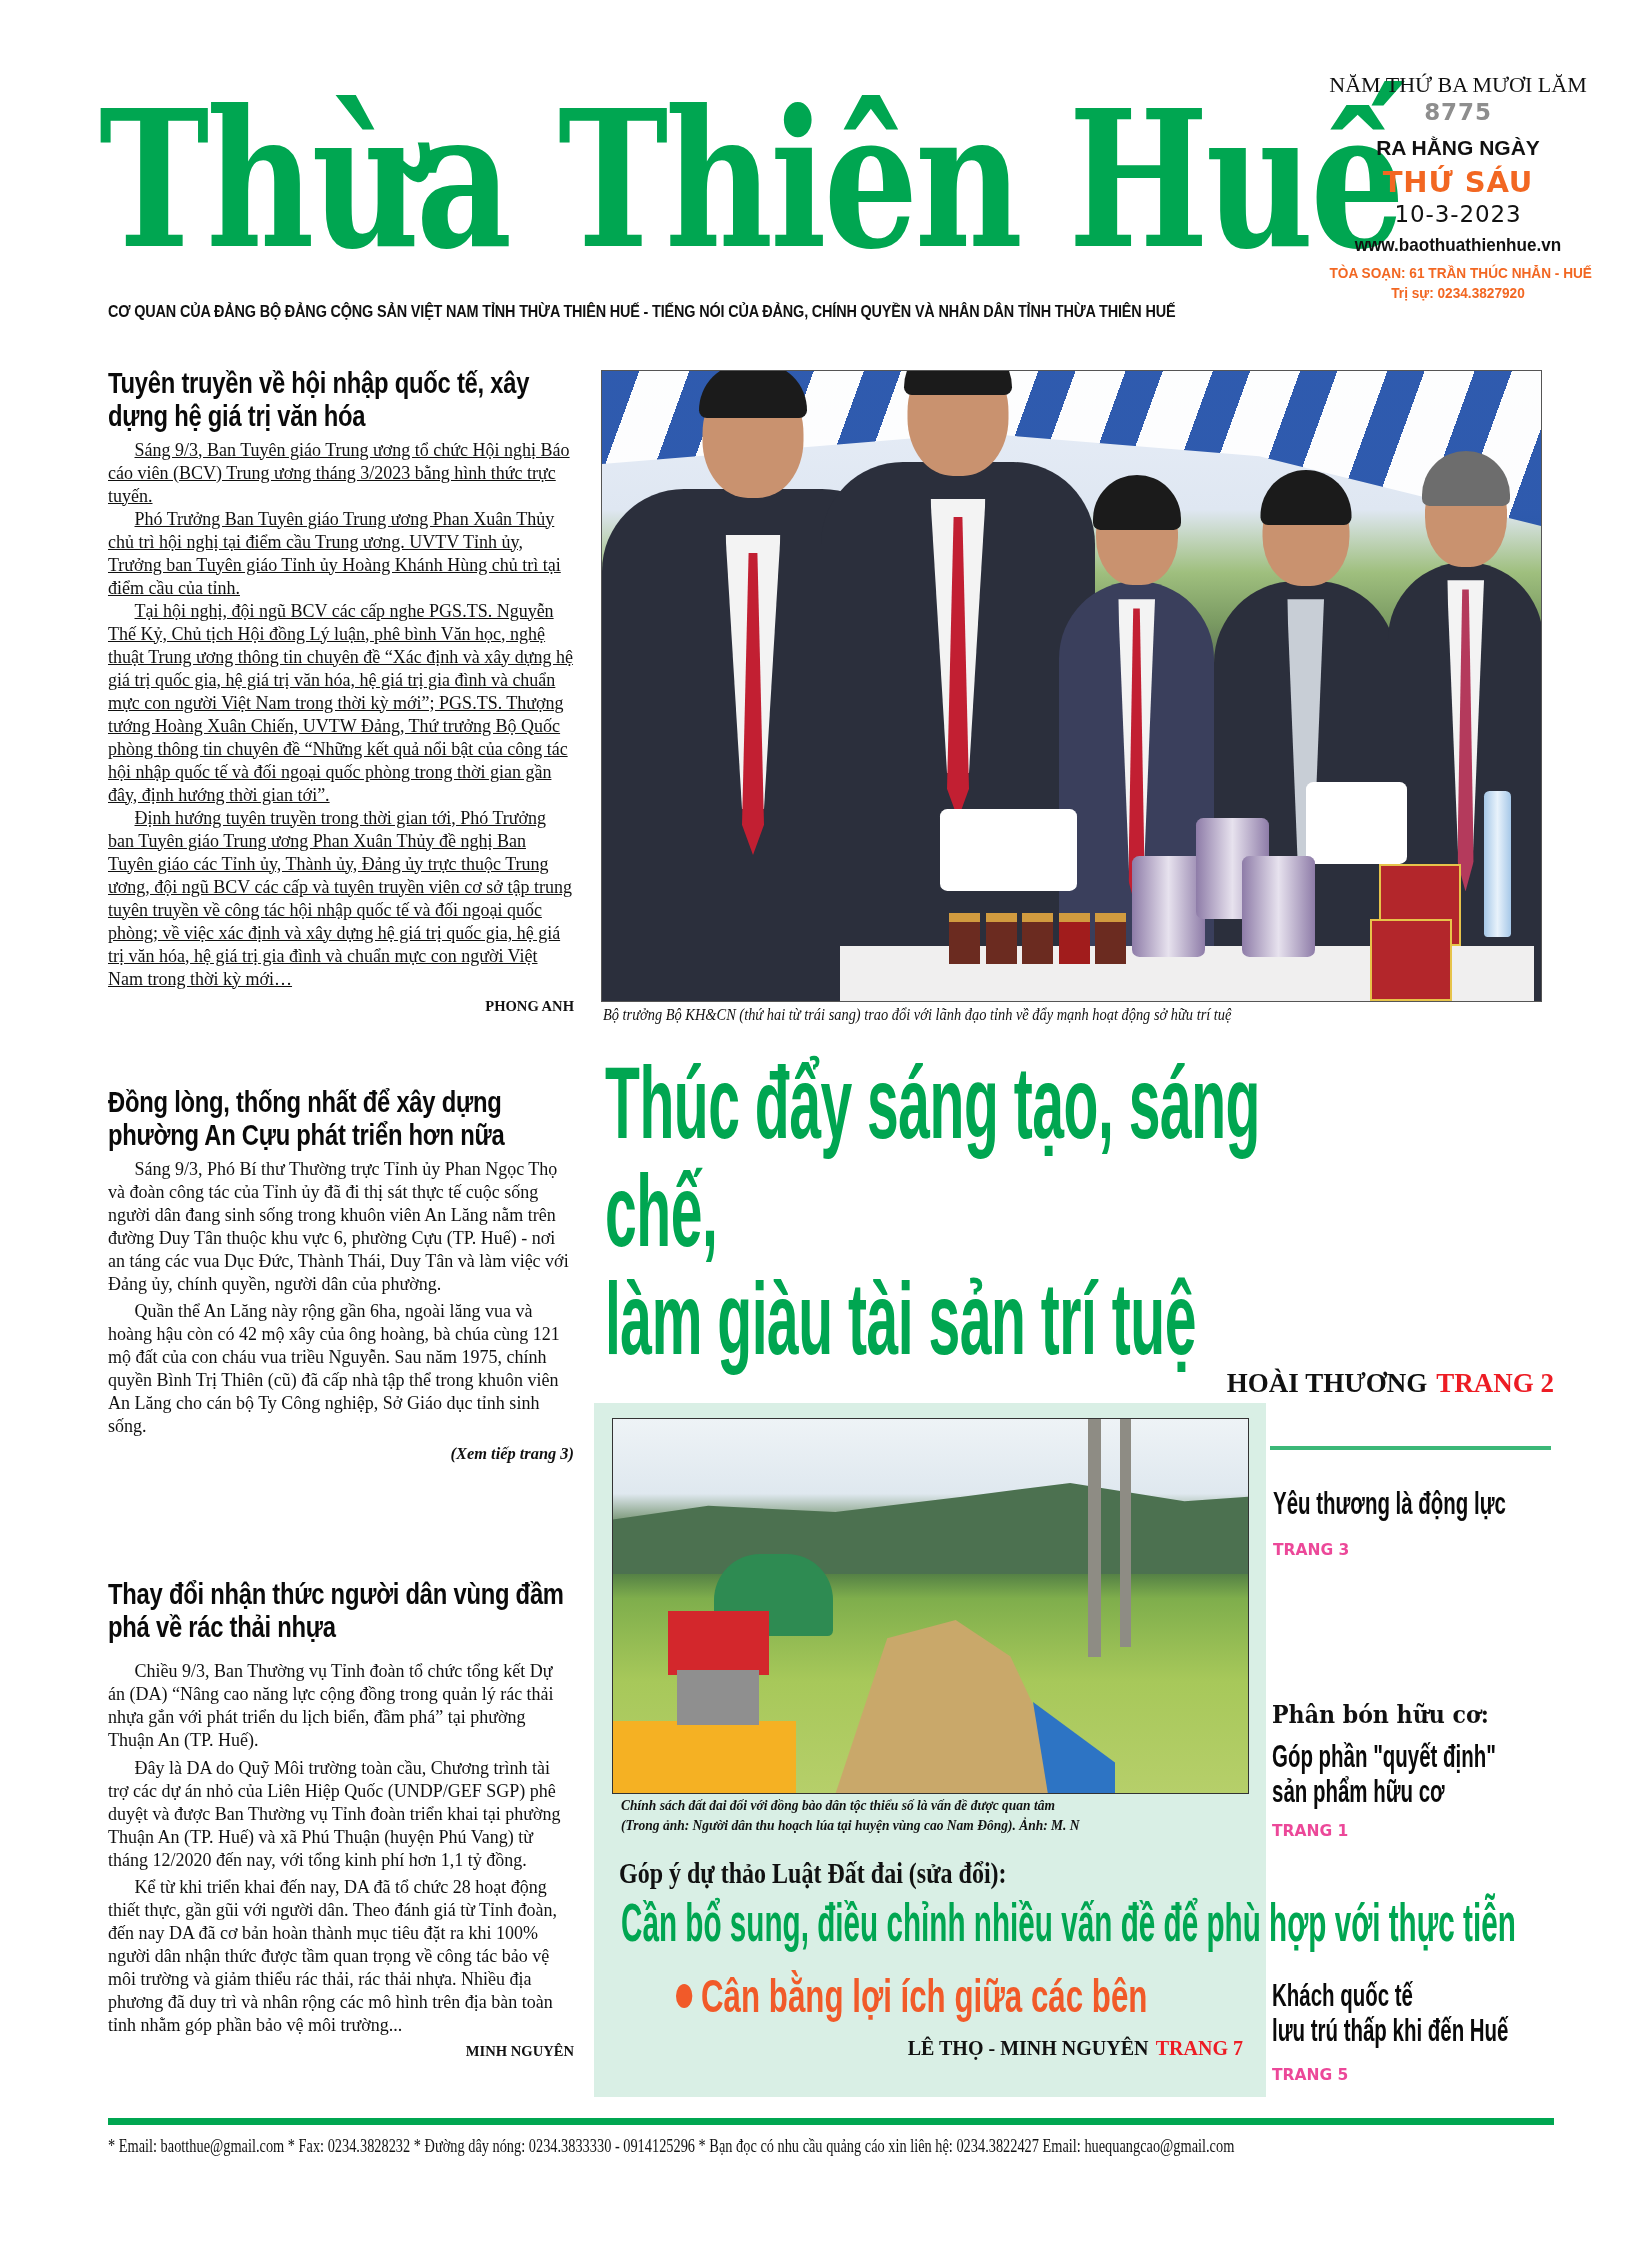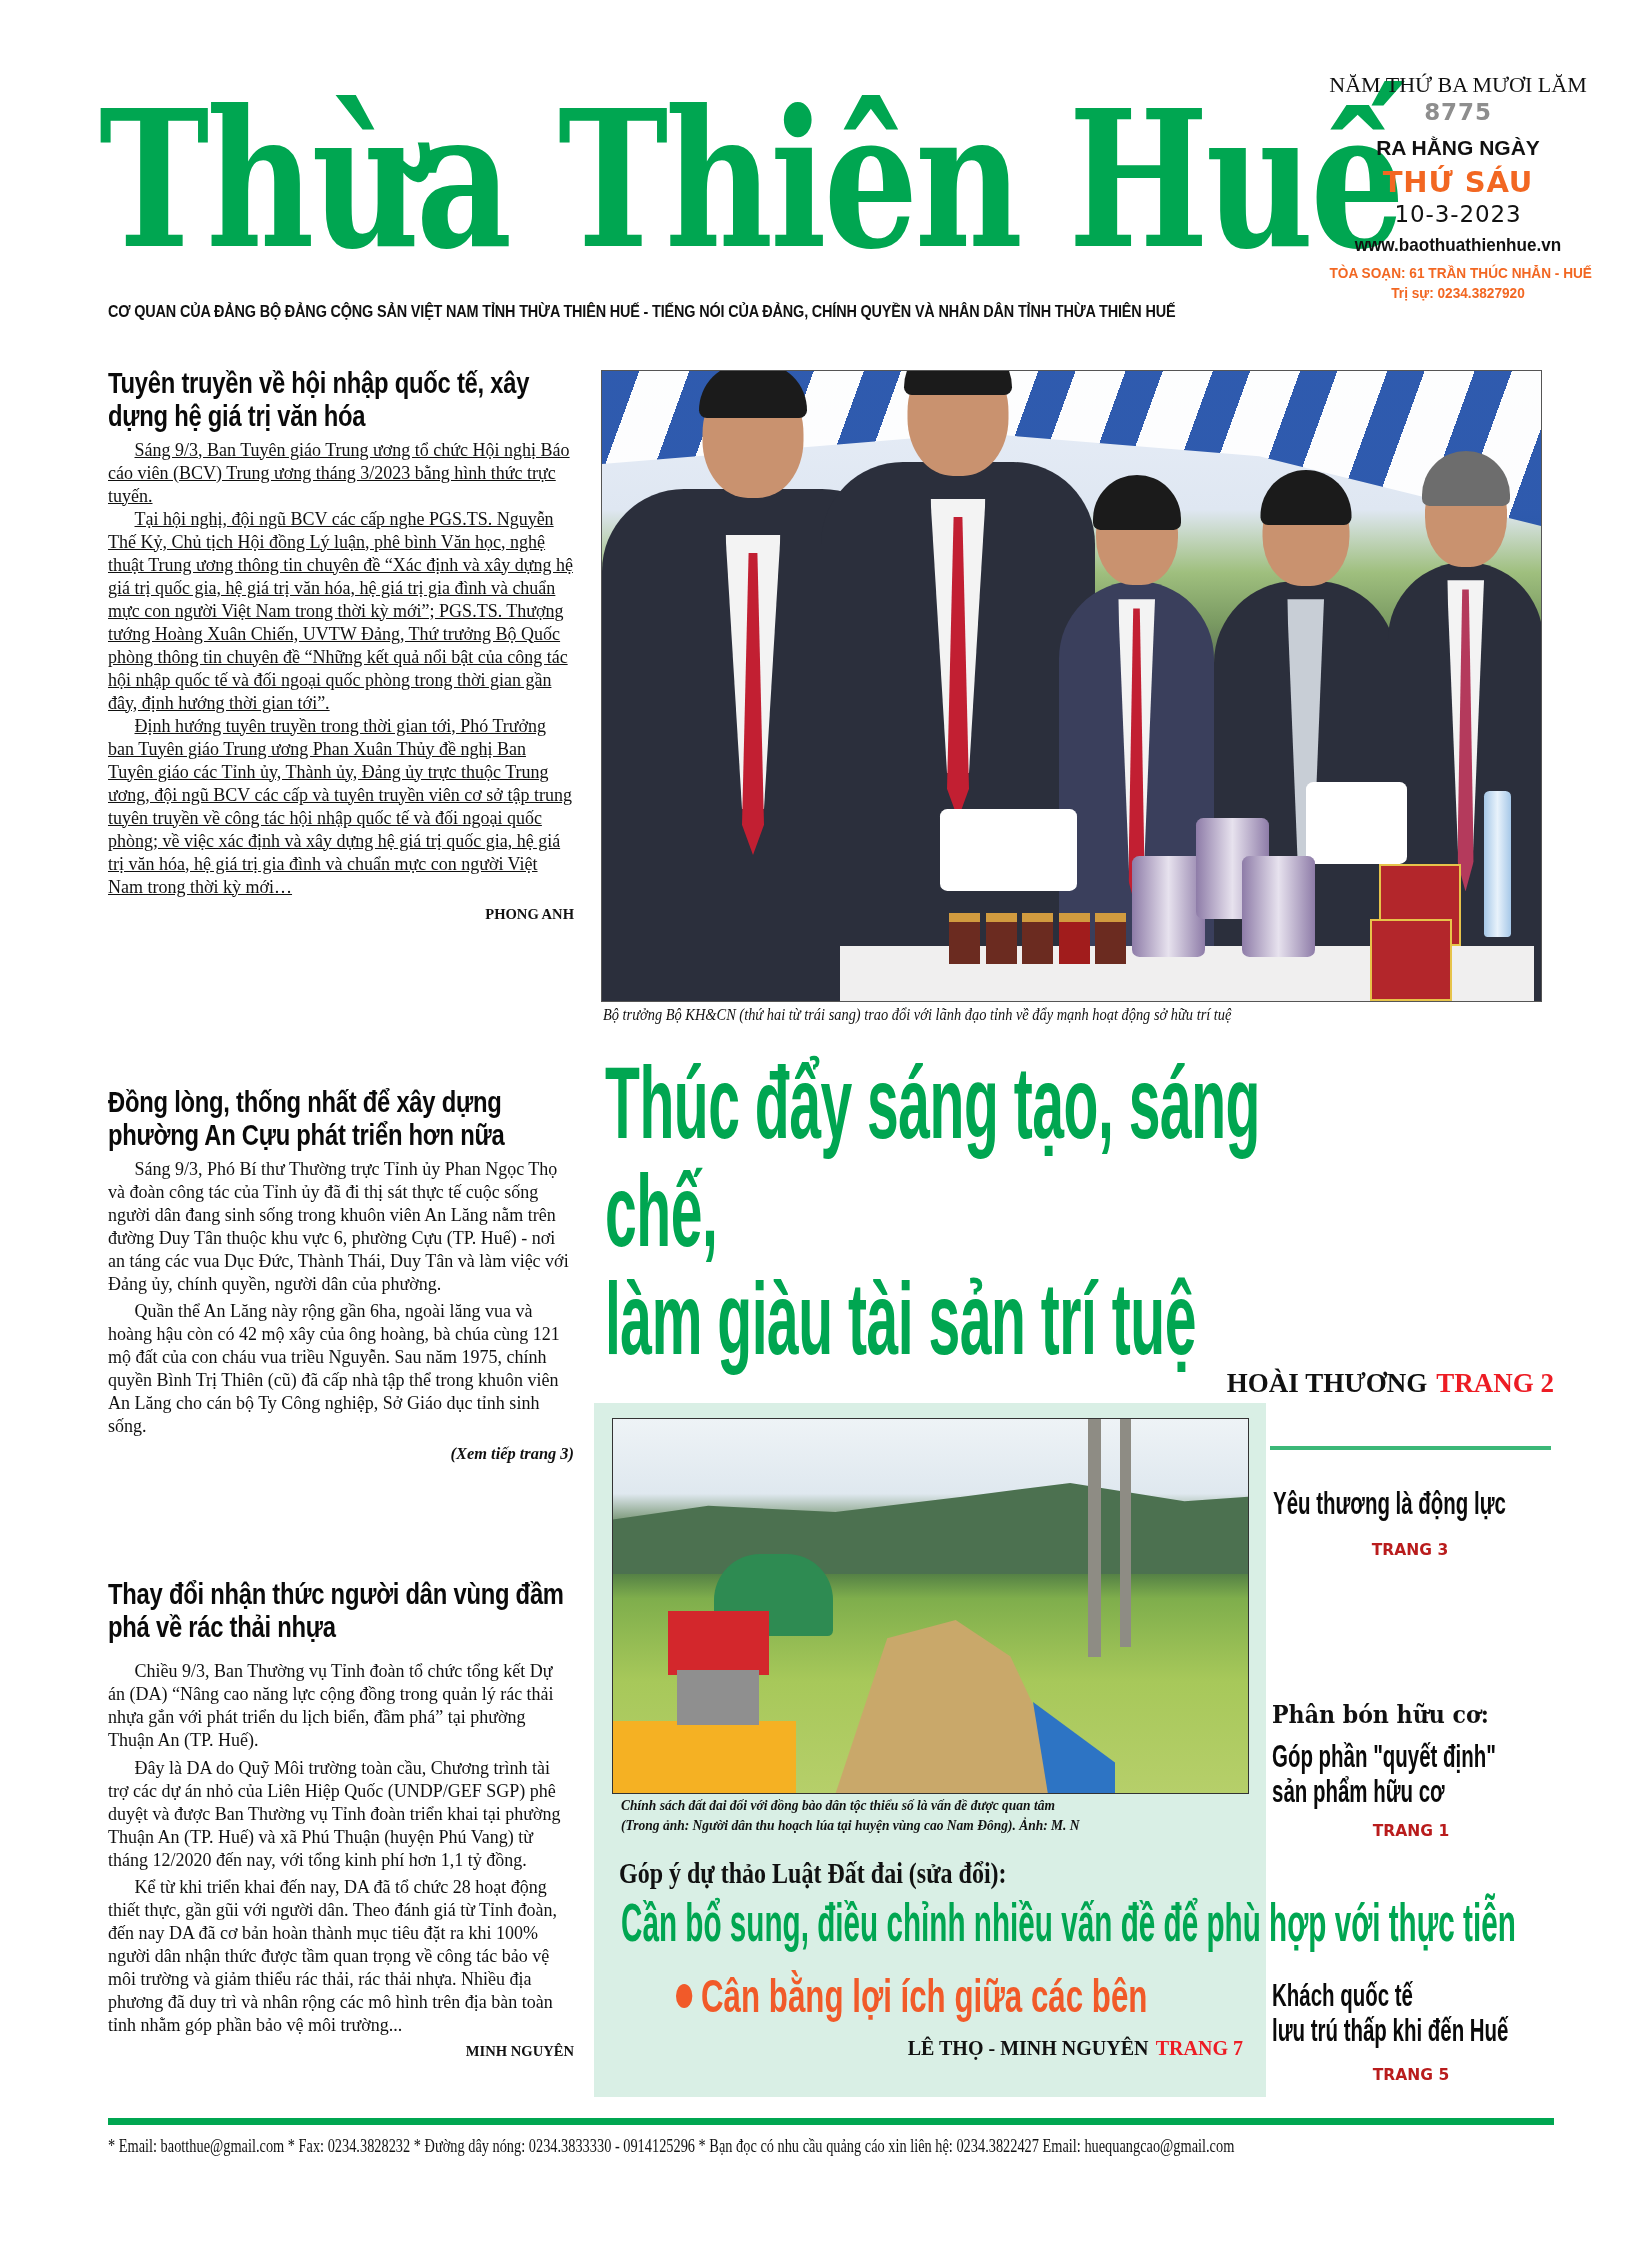--- a/index.html
+++ b/index.html
@@ -132,21 +132,21 @@
   .land-byline .page { color: #ed1c24; margin-left: 7.3px; }
 
   
   .rail-line { left: 1270px; top: 1446px; width: 281px; height: 3.7px; background: #3cb878; }
   .teaser-title {
     font-family: "Liberation Sans", sans-serif; font-weight: bold;
     font-size: 31px; line-height: 35px; color: #0a0a0a; white-space: nowrap;
     transform: scaleX(0.66); transform-origin: left top;
   }
   .teaser-kicker { font-family: "DejaVu Serif", serif; font-weight: bold; font-size: 24px; line-height: 27.4px; white-space: nowrap; transform: scaleX(0.92); transform-origin: left top; }
-  .teaser-page { font-family: "DejaVu Sans", sans-serif; font-weight: bold; font-size: 15.5px; color: #b91c1c; text-align: center; width: 274px; }
+  .teaser-page { font-family: "DejaVu Sans", sans-serif; font-weight: bold; font-size: 15.5px; color: #ec4899; text-align: left; width: 274px; }
 
   
   .rule-bottom { left: 108px; top: 2118px; width: 1446px; height: 7.3px; background: #00a651; }
   .footer-text {
     left: 108px; top: 2135px; width: 1645px;
     font-family: "Liberation Serif", serif; font-size: 18.3px; line-height: 22px; white-space: nowrap;
     transform: scaleX(0.785); transform-origin: left top;
   }
 </style>
 </head>
@@ -163,20 +163,21 @@
   <div class="info-date">10-3-2023</div>
   <div class="info-web">www.baothuathienhue.vn</div>
   <div class="info-address">TÒA SOẠN: 61 TRẦN THÚC NHẪN - HUẾ</div>
   <div class="info-phone">Trị sự: 0234.3827920</div>
 </div>
 
 <div class="abs col-left" style="top:367px;">
   <div class="headline-sm">Tuyên truyền về hội nhập quốc tế, xây dựng hệ giá trị văn hóa</div>
   <div class="body-text" style="margin-top:5.5px;text-decoration:underline;">
     <p>Sáng 9/3, Ban Tuyên giáo Trung ương tổ chức Hội nghị Báo cáo viên (BCV) Trung ương tháng 3/2023 bằng hình thức trực tuyến.</p>
+    <p>Phó Trưởng Ban Tuyên giáo Trung ương Phan Xuân Thủy chủ trì hội nghị tại điểm cầu Trung ương. UVTV Tỉnh ủy, Trưởng ban Tuyên giáo Tỉnh ủy Hoàng Khánh Hùng chủ trì tại điểm cầu của tỉnh.</p>
     <p>Tại hội nghị, đội ngũ BCV các cấp nghe PGS.TS. Nguyễn Thế Kỷ, Chủ tịch Hội đồng Lý luận, phê bình Văn học, nghệ thuật Trung ương thông tin chuyên đề “Xác định và xây dựng hệ giá trị quốc gia, hệ giá trị văn hóa, hệ giá trị gia đình và chuẩn mực con người Việt Nam trong thời kỳ mới”; PGS.TS. Thượng tướng  Hoàng Xuân Chiến, UVTW Đảng, Thứ trưởng Bộ Quốc phòng thông tin chuyên đề “Những kết quả nổi bật của công tác hội nhập quốc tế và đối ngoại quốc phòng trong thời gian gần đây, định hướng thời gian tới”.</p>
     <p>Định hướng tuyên truyền trong thời gian tới, Phó Trưởng ban Tuyên giáo Trung ương Phan Xuân Thủy đề nghị Ban Tuyên giáo các Tỉnh ủy, Thành ủy, Đảng ủy trực thuộc Trung ương, đội ngũ BCV các cấp và tuyên truyền viên cơ sở tập trung tuyên truyền về công tác hội nhập quốc tế và đối ngoại quốc phòng; về việc xác định và xây dựng hệ giá trị quốc gia, hệ giá trị văn hóa, hệ giá trị gia đình và chuẩn mực con người Việt Nam trong thời kỳ mới…</p>
   </div>
   <div class="byline" style="margin-top:7.3px;">PHONG ANH</div>
 </div>
 
 <div class="abs col-left" style="top:1086px;">
   <div class="headline-sm">Đồng lòng, thống nhất để xây dựng phường An Cựu phát triển hơn nữa</div>
   <div class="body-text" style="margin-top:5.5px;">
     <p>Sáng 9/3, Phó Bí thư Thường trực Tỉnh ủy Phan Ngọc Thọ và đoàn công tác của Tỉnh ủy đã đi thị sát thực tế cuộc sống người dân đang sinh sống trong khuôn viên An Lăng nằm trên đường Duy Tân thuộc khu vực 6, phường Cựu (TP. Huế) - nơi an táng các vua Dục Đức, Thành Thái, Duy Tân và làm việc với Đảng ủy, chính quyền, người dân của phường.</p>

